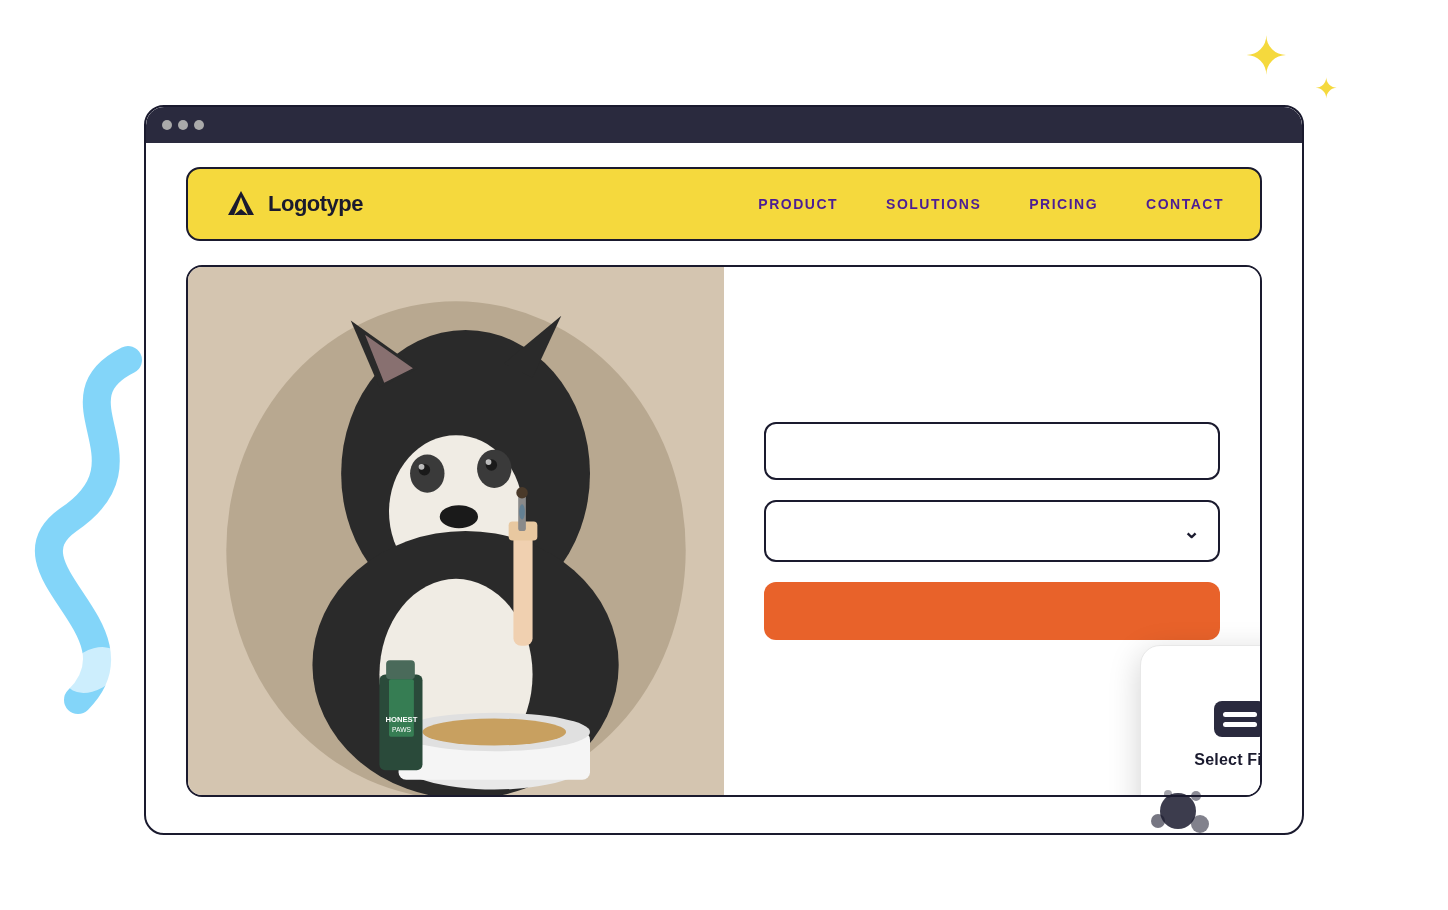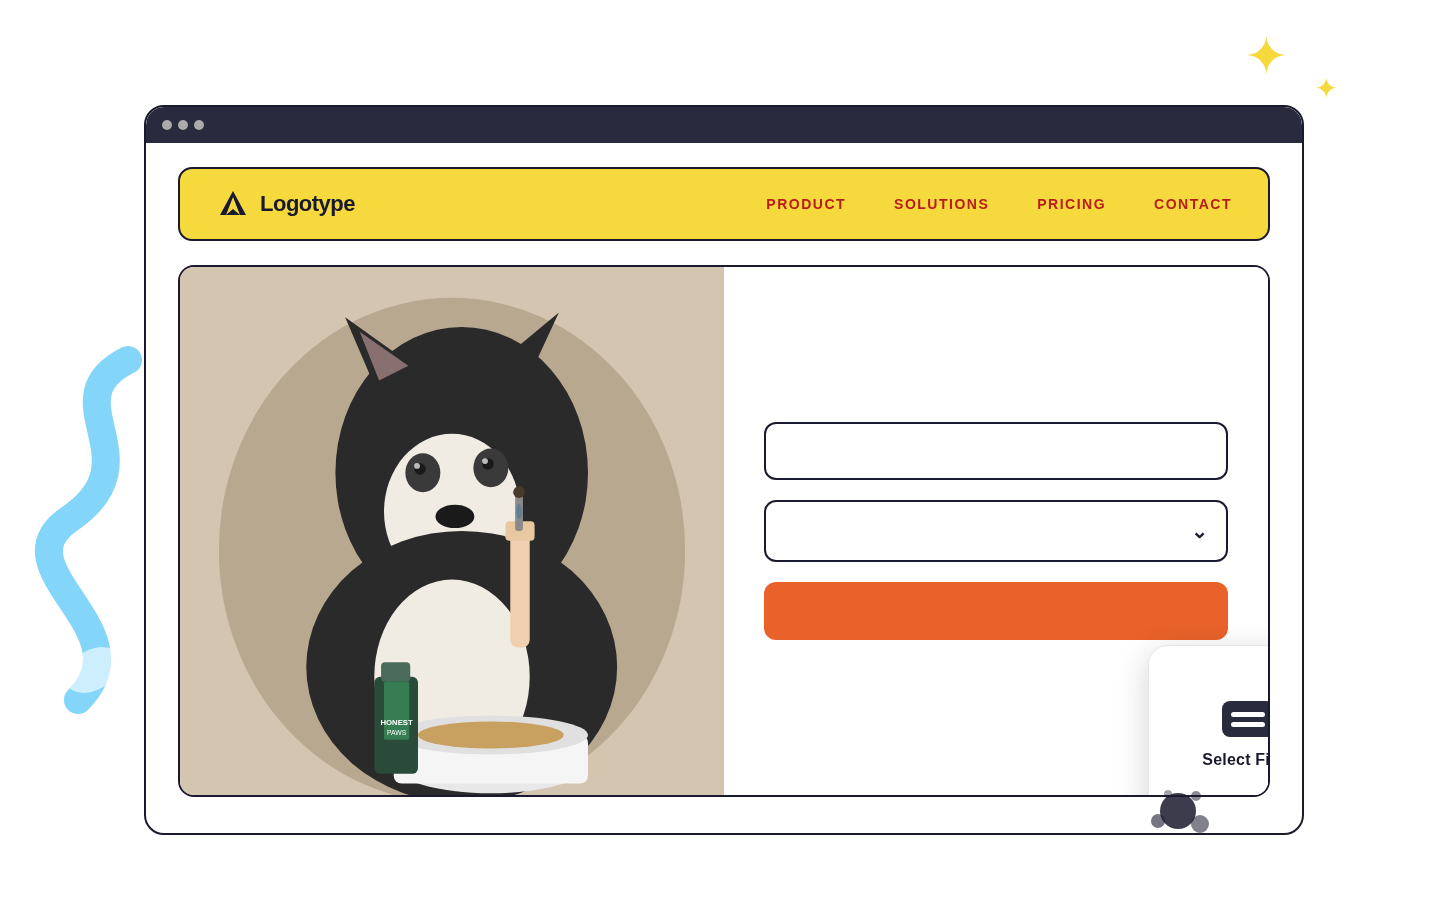--- a/index.html
+++ b/index.html
@@ -74,21 +74,21 @@
     }
     .titlebar-dot {
       width: 10px;
       height: 10px;
       border-radius: 50%;
       background: #aaa;
     }
 
     
     .browser-content {
-      padding: 24px 32px;
+      padding: 24px 40px;
       height: calc(100% - 36px);
       overflow: hidden;
     }
 
     
     .navbar {
       background: #f5d93d;
       border-radius: 14px;
       border: 2.5px solid #1a1a2e;
       padding: 18px 36px;
@@ -118,21 +118,21 @@
 
     .nav-links {
       display: flex;
       align-items: center;
       gap: 48px;
     }
 
     .nav-link {
       font-size: 14px;
       font-weight: 700;
-      color: #b91c1c;
+      color: #4c1d95;
       letter-spacing: 1.5px;
       text-transform: uppercase;
       cursor: pointer;
     }
 
     
     .main-content {
       border: 2.5px solid #1a1a2e;
       border-radius: 16px;
       display: flex;

